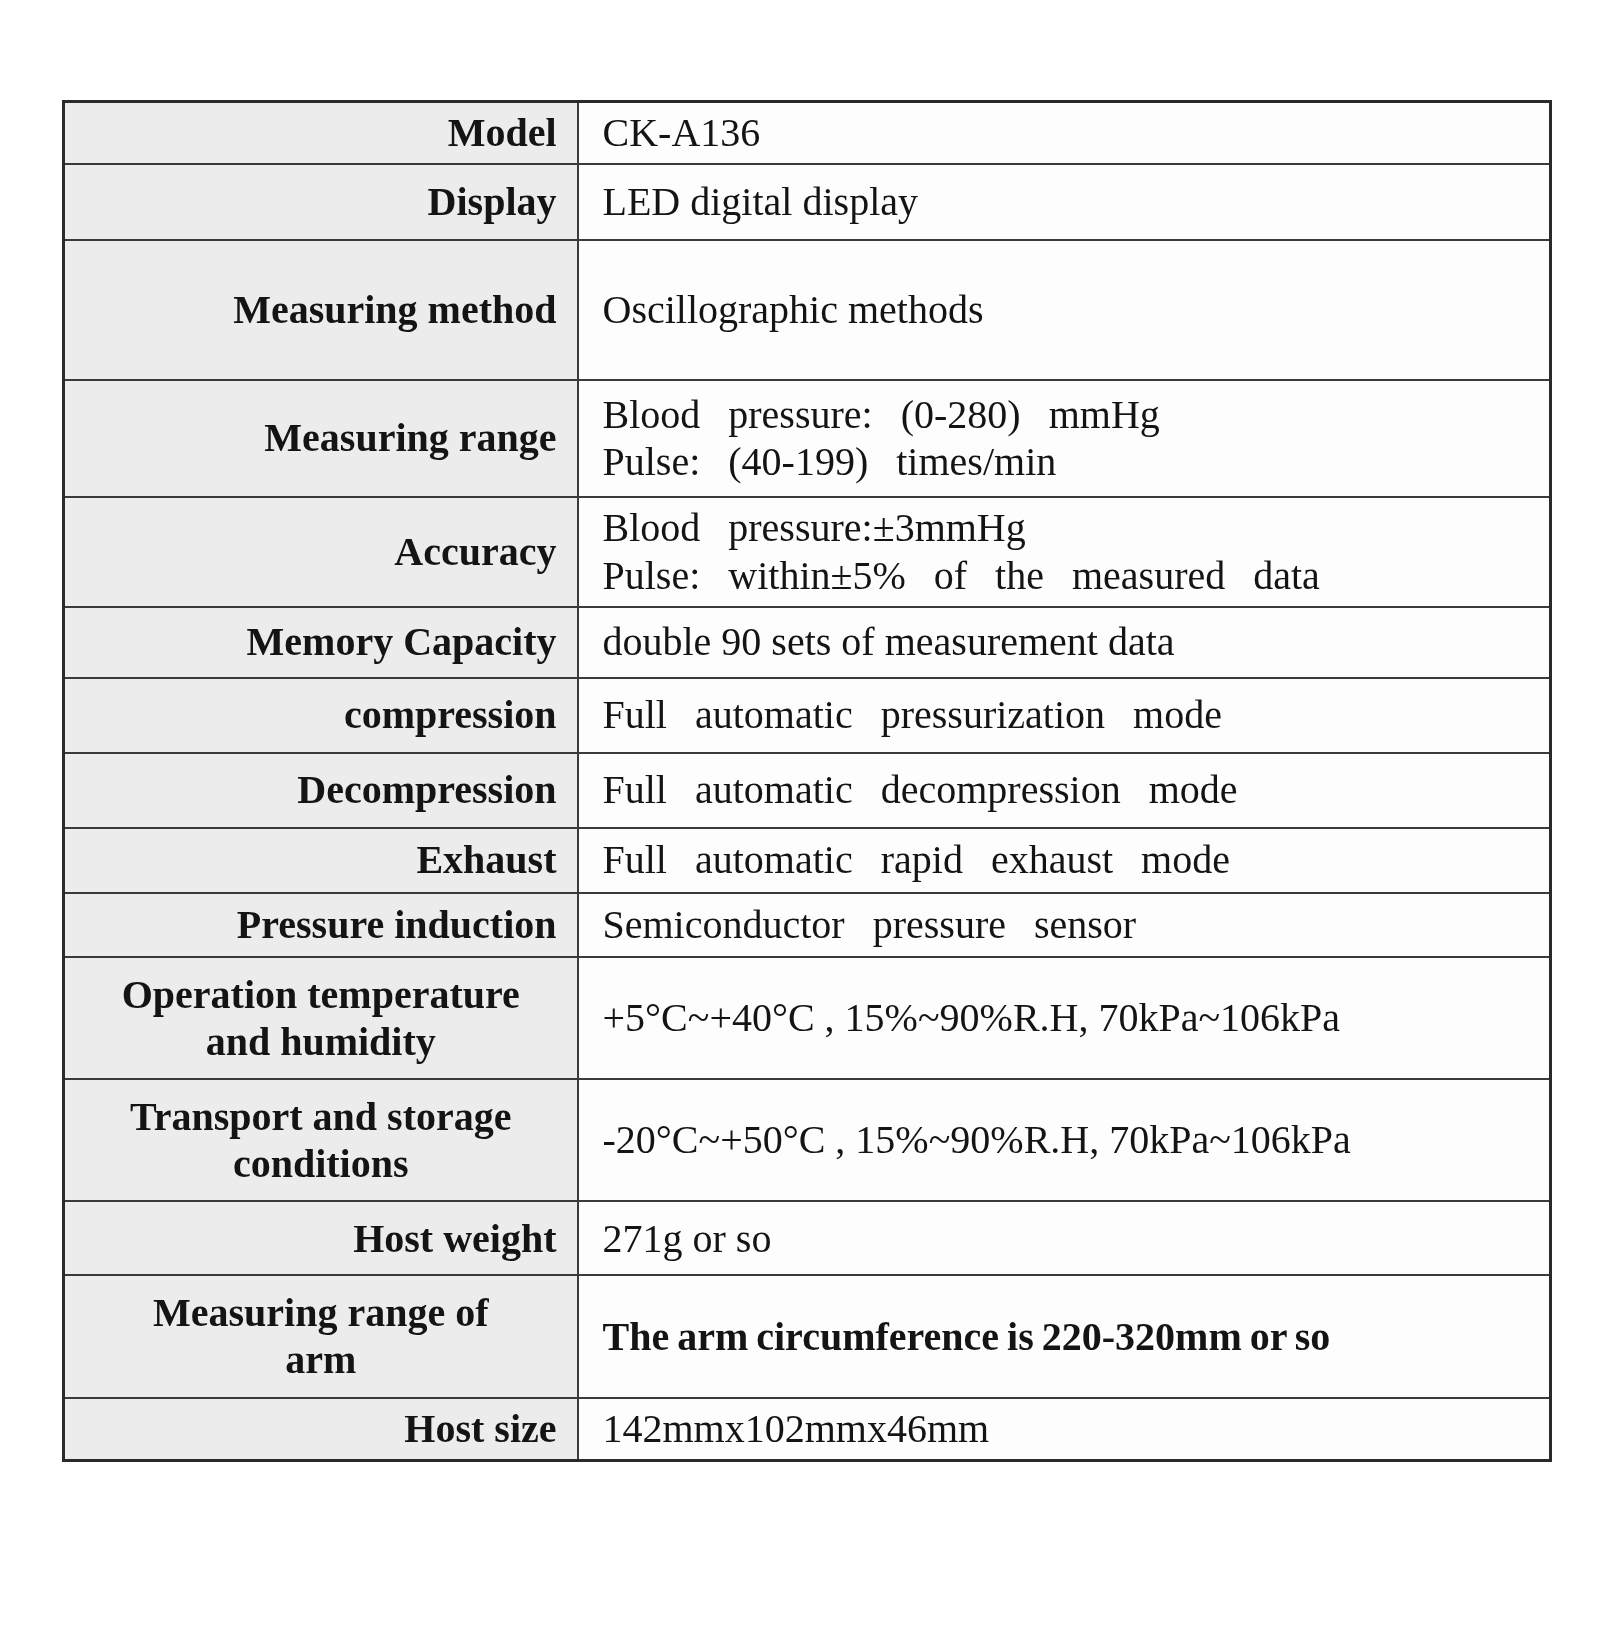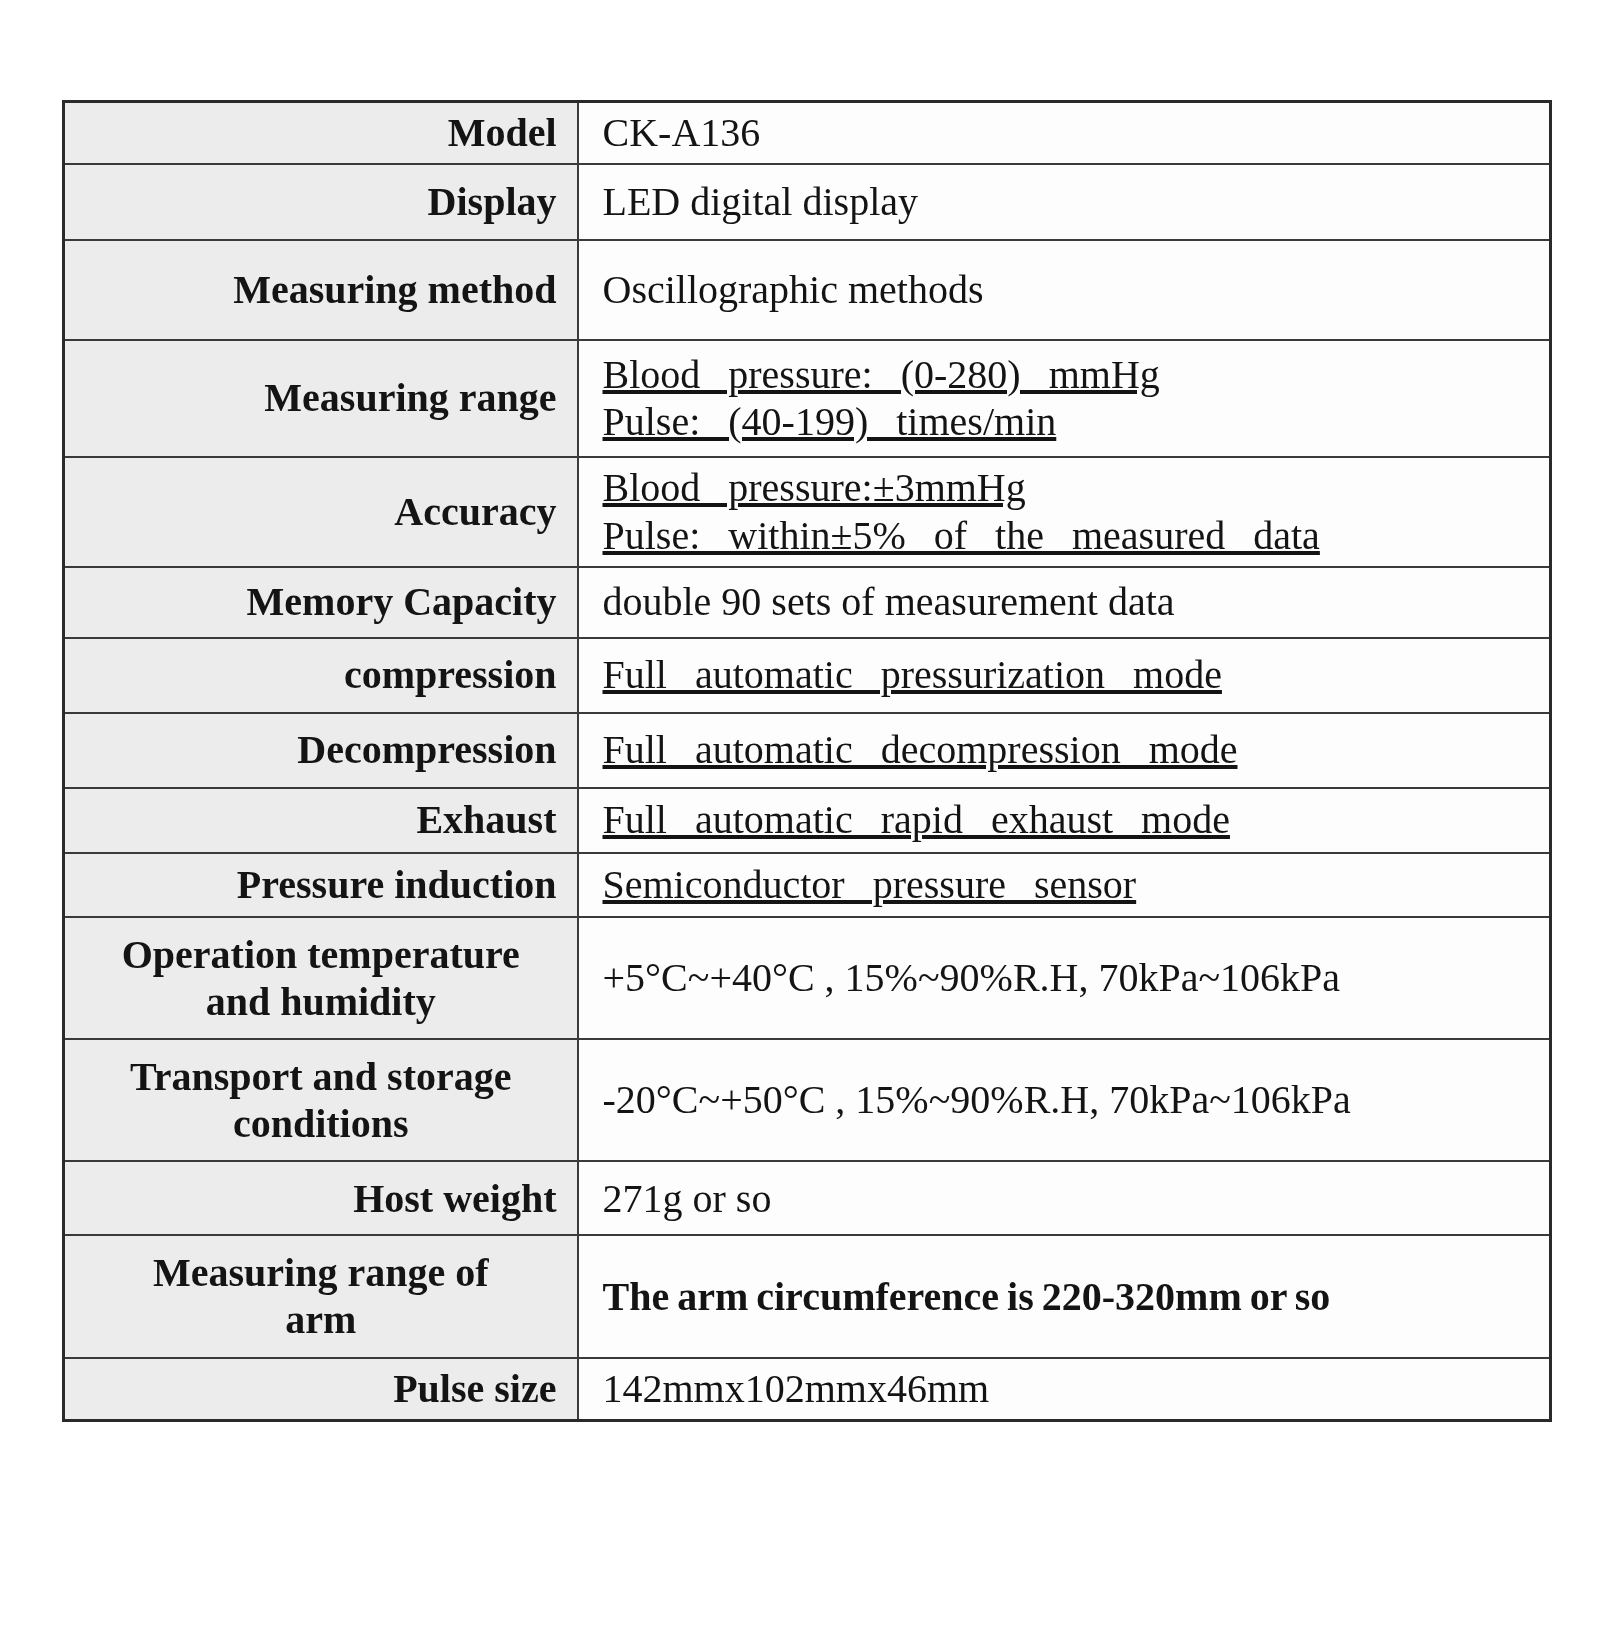--- a/index.html
+++ b/index.html
@@ -41,21 +41,20 @@
     padding: 13px 10px;
   }
   .spec-table td {
     background: #fdfdfd;
     text-align: left;
     padding: 0 10px 0 24px;
     margin-left: 11px;
   }
   .spec-table td.spread {
     word-spacing: 0.45em;
-    text-decoration: underline;
   }
   .spec-table td.tight {
     word-spacing: -0.05em;
     font-weight: bold;
   }
   .line {
     line-height: 1.18;
     white-space: nowrap;
   }
   th .line {
@@ -80,21 +79,21 @@
         </td>
     </tr>
     <tr style="height:76px">
       <th>
           <div class="line">Display</div>
         </th>
       <td>
           <div class="line">LED digital display</div>
         </td>
     </tr>
-    <tr style="height:100px">
+    <tr style="height:140px">
       <th>
           <div class="line">Measuring method</div>
         </th>
       <td>
           <div class="line">Oscillographic methods</div>
         </td>
     </tr>
     <tr style="height:117px">
       <th>
           <div class="line">Measuring range</div>
@@ -183,20 +182,20 @@
       <th class="center">
         <div class="line">Measuring range of</div>
         <div class="line">arm</div>
       </th>
       <td class="tight">
           <div class="line">The arm circumference is 220-320mm or so</div>
         </td>
     </tr>
     <tr style="height:63px">
       <th>
-          <div class="line">Pulse size</div>
+          <div class="line">Host size</div>
         </th>
       <td>
           <div class="line">142mmx102mmx46mm</div>
         </td>
     </tr>
   </tbody>
 </table>
 
 </body></html>

